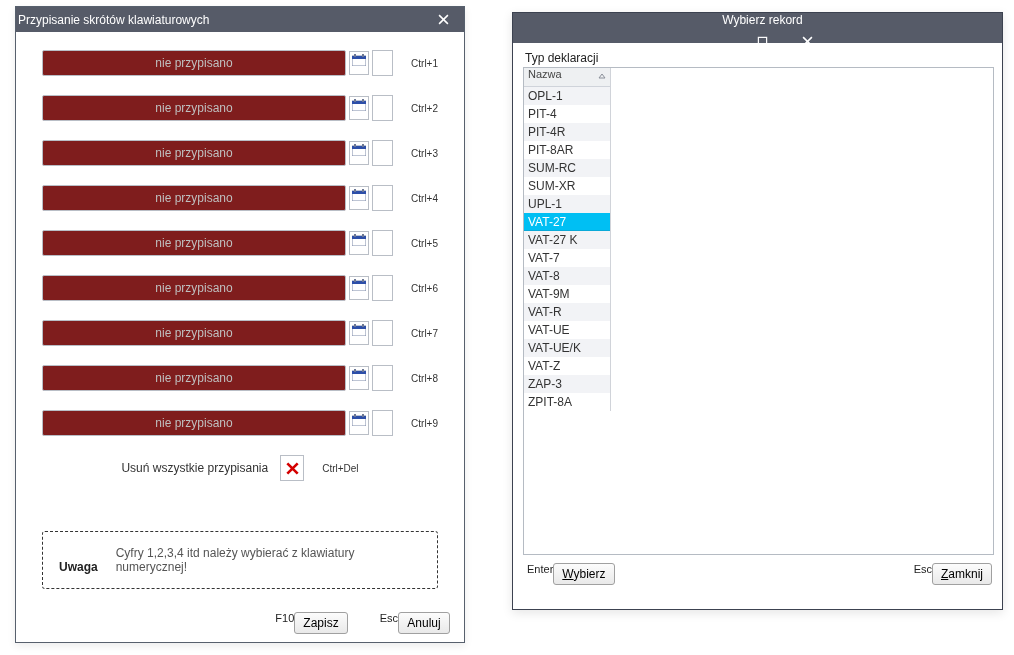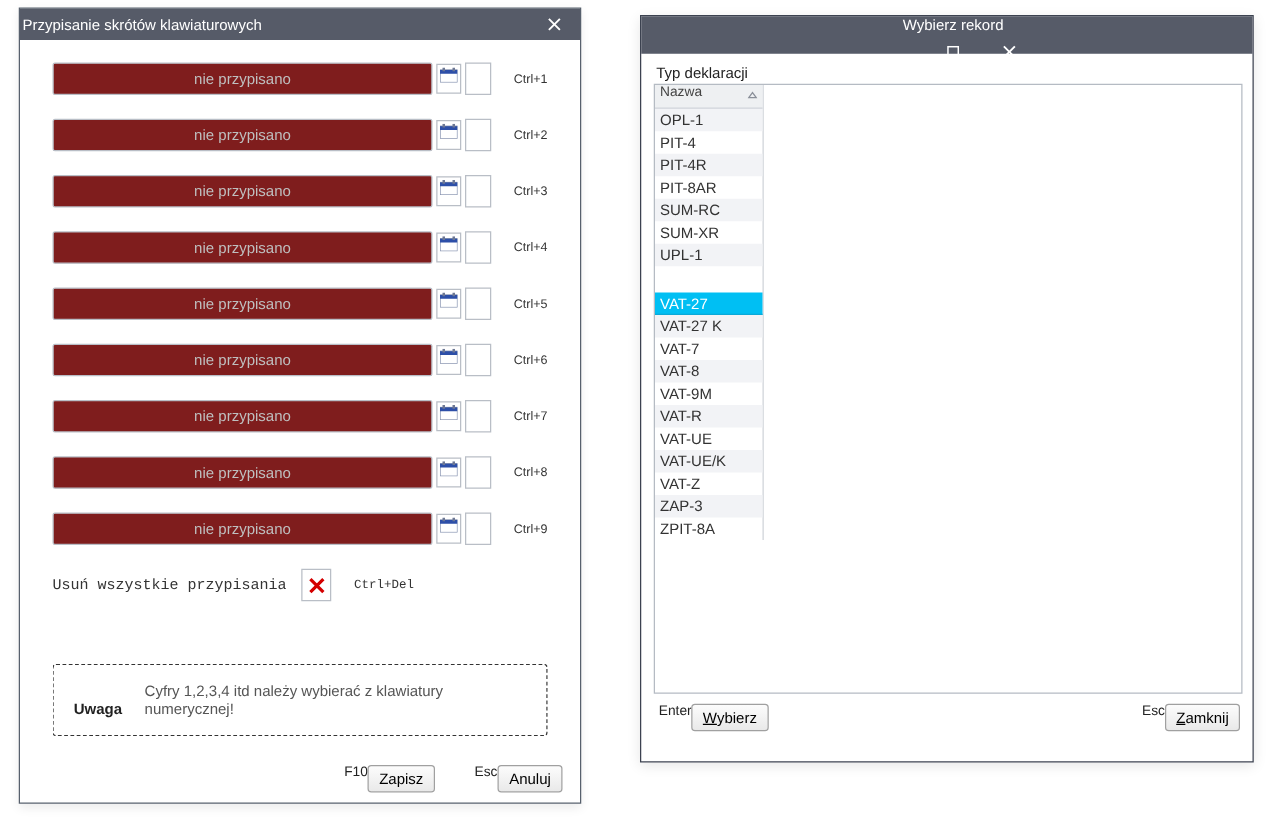--- a/index.html
+++ b/index.html
@@ -20,21 +20,21 @@
   .winL .titlebar{height:25px;background:var(--title-bg);color:var(--title-fg);display:flex;align-items:center;justify-content:space-between;padding:0 6px 0 2px;font-size:12px;}
   .winL .close{width:30px;height:22px;display:flex;align-items:center;justify-content:center;cursor:pointer;}
   .winL .close svg{width:11px;height:11px;}
   .winL .body{padding:18px 26px 8px 26px;}
   .row{display:flex;align-items:center;margin-bottom:19px;}
   .txt{flex:0 0 290px;height:24px;border:1px solid #b9bec6;background:#7f1d1d;border-radius:2px;padding:0 6px;color:#a9a9a9;font-size:12px;text-align:center;}
   .txt::placeholder{color:#bfbfbf;}
   .iconbtn{width:22px;height:24px;border:1px solid #b9bec6;margin-left:3px;background:#fff;display:flex;align-items:flex-start;justify-content:flex-start;padding:2px;box-sizing:border-box;cursor:pointer;}
   .checkbtn{width:22px;height:24px;border:1px solid #b9bec6;margin-left:3px;background:#fff;cursor:pointer;}
   .kbd{margin-left:18px;font-size:10px;color:#333;white-space:nowrap;}
-  .delrow{display:flex;align-items:center;justify-content:flex-start;margin-top:4px;font-family:Liberation Mono, monospace;}
+  .delrow{display:flex;align-items:center;justify-content:center;margin-top:4px;}
   .delrow .label{font-size:12px;color:#333;margin-right:12px;}
   .delbtn{width:22px;height:24px;border:1px solid #b9bec6;background:#fff;display:flex;align-items:center;justify-content:center;cursor:pointer;}
   .note{margin:50px 0 0 0;border:1px dashed #333;border-radius:3px;padding:14px 16px;display:flex;align-items:flex-end;}
   .note .h{font-weight:bold;margin-right:18px;white-space:nowrap;}
   .note .t{color:#555;}
   .footerL{position:absolute;bottom:8px;right:14px;display:flex;gap:28px;align-items:flex-end;margin-top:20px;}
   .footcol{display:flex;flex-direction:row;align-items:flex-start;}
   .footcol .hint{font-size:11px;margin-bottom:2px;margin-left:4px;color:#222;}
   .btn{min-width:52px;height:22px;border:1px solid var(--btn-border);background:linear-gradient(#fcfcfc,#e9e9e9);padding:0 8px;font-size:12px;cursor:pointer;border-radius:3px;}
   .btn u{text-decoration:underline;}
@@ -47,21 +47,21 @@
   .capbtn{width:45px;height:28px;display:flex;align-items:center;justify-content:center;cursor:pointer;}
   .capbtn svg{width:11px;height:11px;}
   .winR .body{padding:8px 10px 6px 10px;display:flex;flex-direction:column;height:calc(100% - 30px);box-sizing:border-box;}
   .fieldlbl{font-size:12px;margin:0 0 2px 2px;}
   .gridwrap{flex:0 0 auto;border:1px solid #b5bbc3;width:100%;height:486px;overflow:hidden;background:#fff;}
   .grid{width:86px;border-right:1px solid #d0d3d9;}
   .grid .gh{height:18px;border-bottom:1px solid #cfd3da;background:var(--grid-headbg);display:flex;align-items:flex-start;padding:0 4px;font-size:11px;color:#444;position:relative;}
   .grid .gh .sort{position:absolute;right:4px;top:4px;}
   .grid .gr{height:17px;display:flex;align-items:center;padding:0 4px;font-size:12px;color:#333;border-bottom:1px solid transparent;cursor:pointer;}
   .grid .gr.alt{background:var(--grid-altbg);}
-  .grid .gr.sel{background:var(--grid-sel);color:#fff;border-bottom:1px solid #0aa9d8;margin-top:21px;}
+  .grid .gr.sel{background:var(--grid-sel);color:#fff;border-bottom:1px solid #0aa9d8;}
   .footerR{display:flex;justify-content:space-between;margin-top:8px;}
 </style>
 </head>
 <body>
 
 <div class="stage">
 
   <div class="winL">
     <div class="titlebar">
       <span>Przypisanie skrótów klawiaturowych</span>

